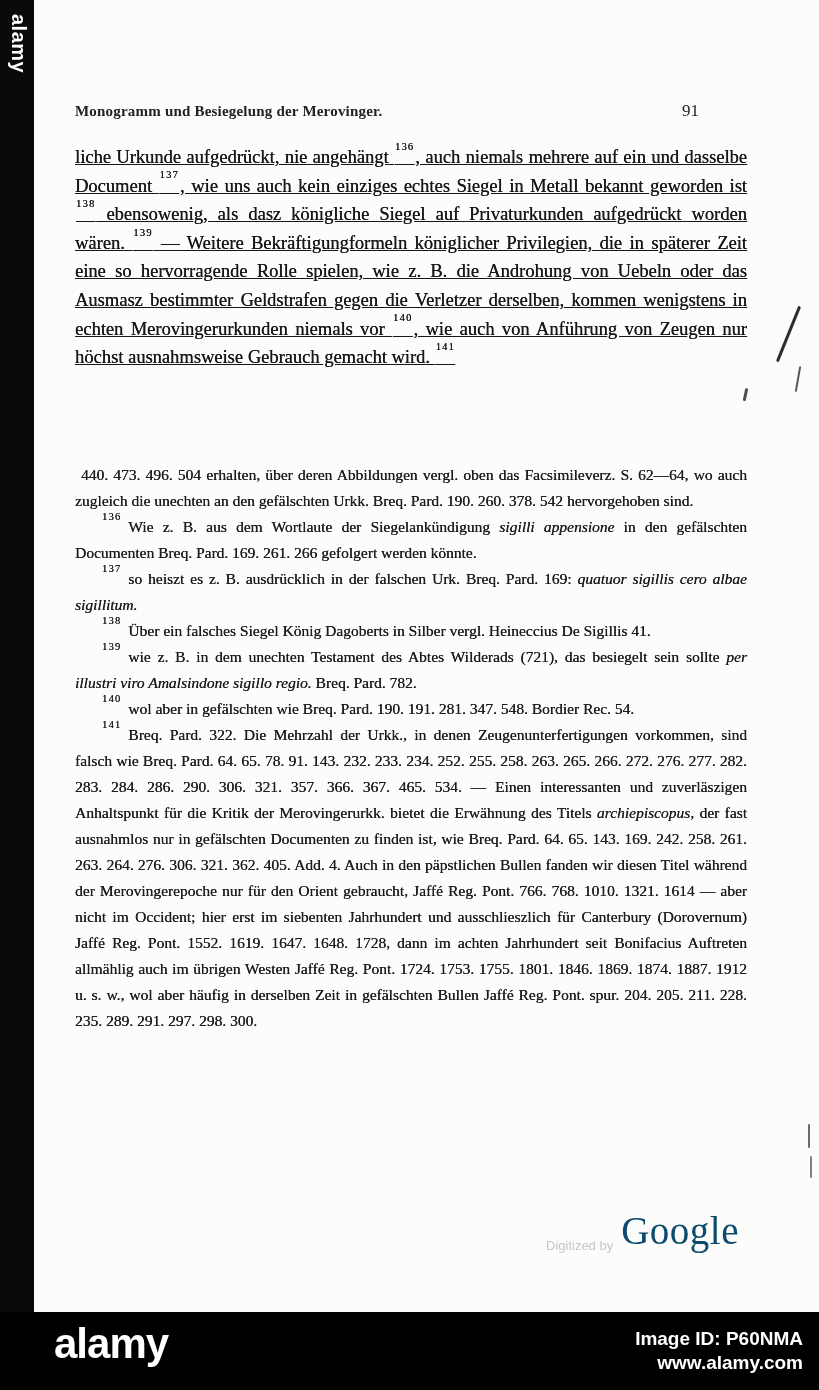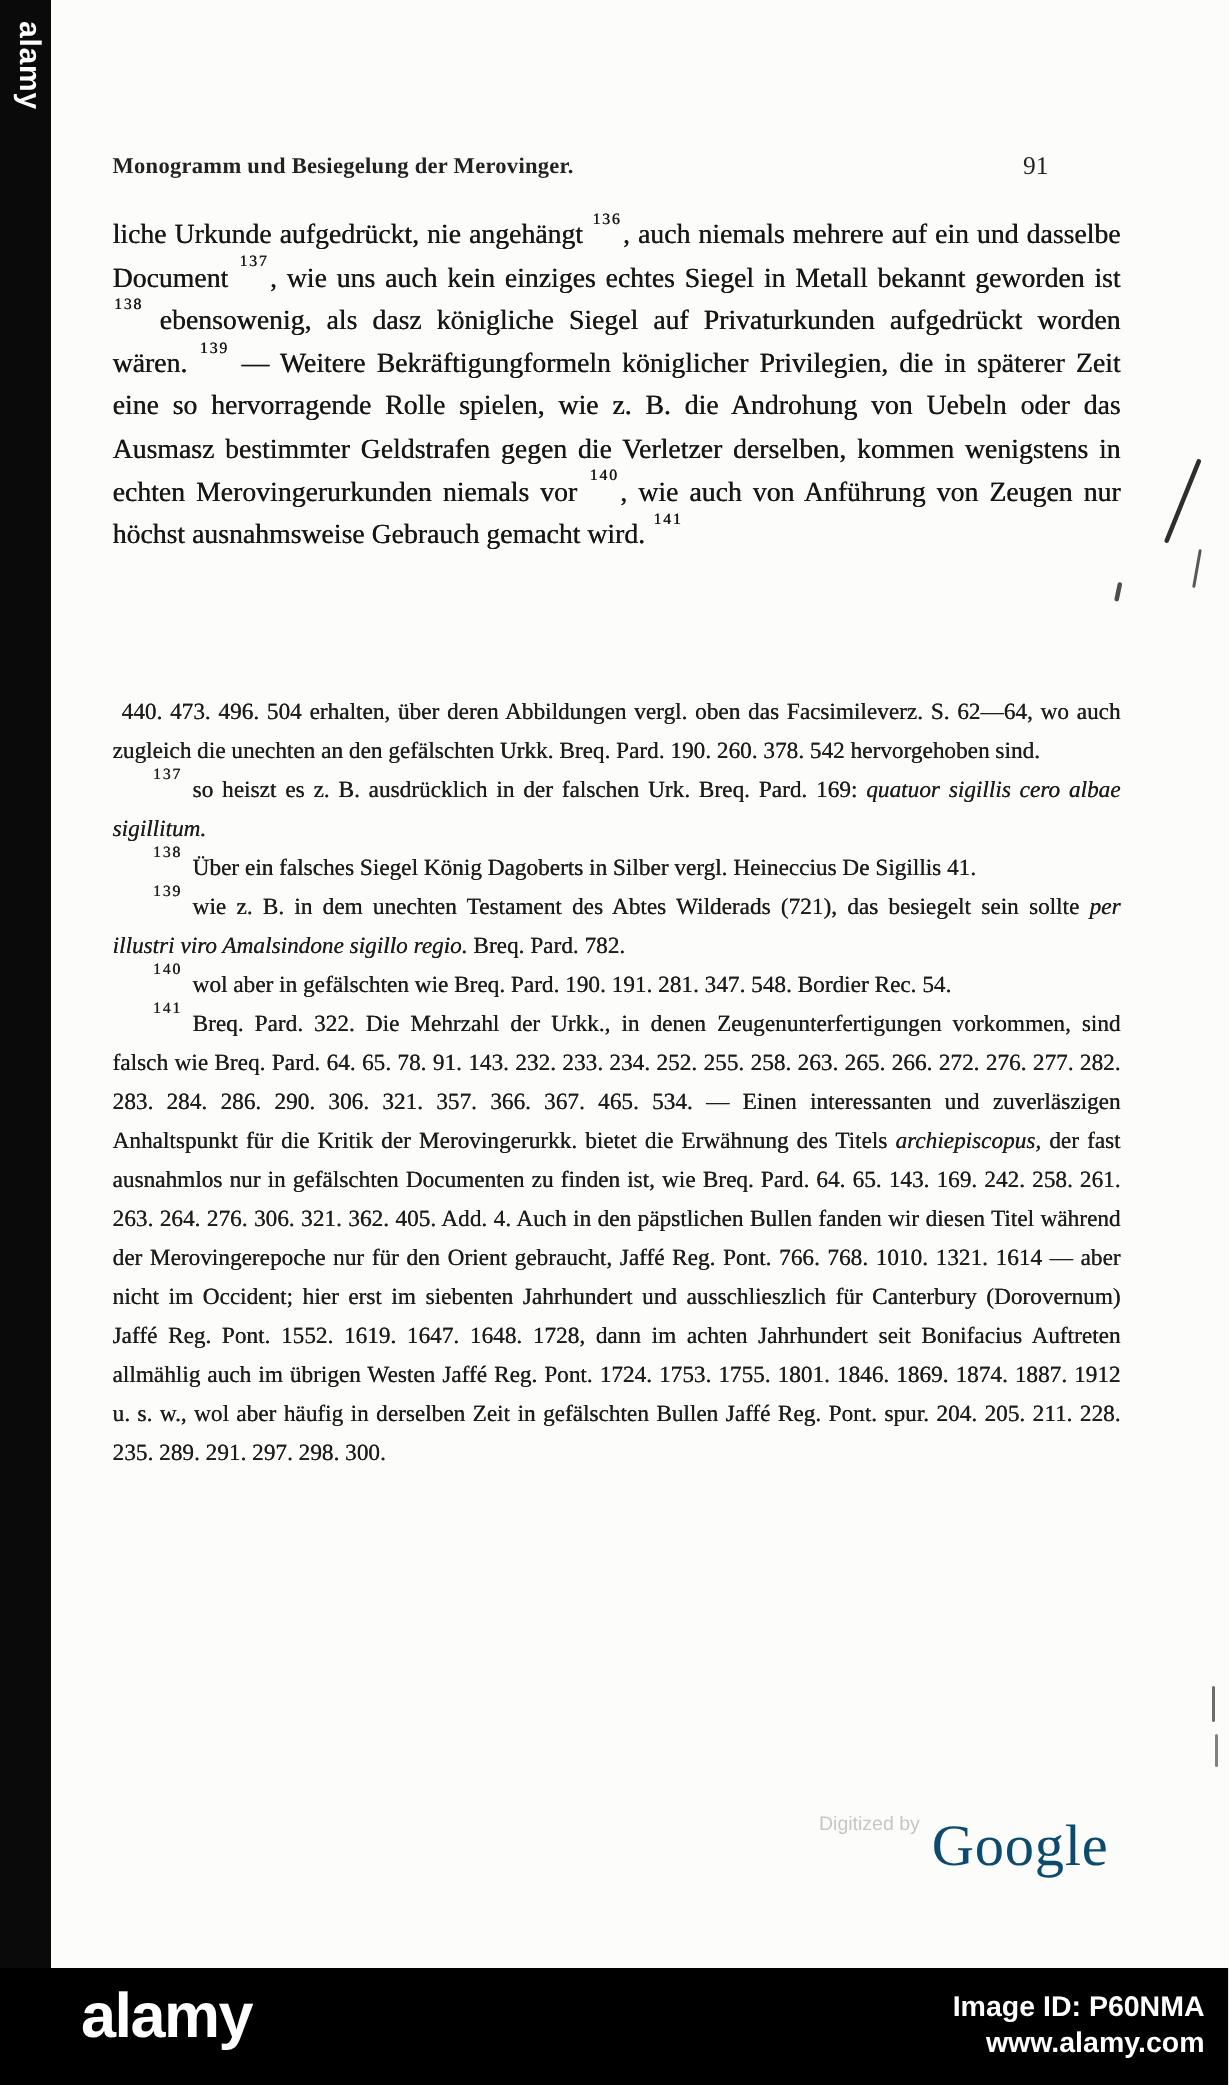--- a/index.html
+++ b/index.html
@@ -24,21 +24,21 @@
   .running-header {
     position: absolute; top: 103px; left: 0; width: 100%;
     text-align: left; font-weight: bold; font-size: 15px;
     color: #222; letter-spacing: 0.2px;
   }
   .page-number { position: absolute; top: 101px; right: 48px; font-size: 17px; color: #222; }
 
   .body-text {
     position: absolute; top: 143px; left: 0; width: 672px; margin: 0;
     text-align: justify; font-size: 18.5px; line-height: 28.6px;
-    color: #171717; text-shadow: 0.25px 0 0 #171717;
+    color: #171717; text-shadow: 0.25px 0 0 #171717; text-decoration: underline;
   }
 
   .footnotes {
     position: absolute; top: 462px; left: 0; width: 672px;
     font-size: 15.5px; line-height: 26px; color: #1d1d1d;
     text-align: justify; text-shadow: 0.2px 0 0 #1d1d1d;
   }
   .footnotes p { margin: 0; }
   .fn { text-indent: 26px; }
   .fn-cont { text-indent: 6px; }
@@ -50,21 +50,21 @@
 
   
   .mark { position: absolute; background: #2e2e2e; border-radius: 2px; z-index: 2; }
   .mark-slash { left: 787px; top: 304px; width: 3px; height: 60px; transform: rotate(22deg); }
   .mark-tick { left: 797px; top: 366px; width: 2px; height: 26px; transform: rotate(10deg); opacity: .8; }
   .mark-apostrophe { left: 744px; top: 388px; width: 2.5px; height: 13px; transform: rotate(12deg); opacity: .85; }
   .mark-edge1 { left: 808px; top: 1124px; width: 2px; height: 24px; opacity: .7; }
   .mark-edge2 { left: 810px; top: 1156px; width: 2px; height: 22px; opacity: .6; }
 
   
-  .digitized { position: absolute; left: 546px; top: 1208px; display: flex; align-items: flex-start; gap: 8px; z-index: 3; }
+  .digitized { position: absolute; left: 546px; top: 1208px; display: flex; align-items: flex-end; gap: 8px; z-index: 3; }
   .dig-prefix { font-family: "Liberation Sans", sans-serif; font-size: 13px; color: #c6c6c6; }
   .dig-brand { font-family: "Liberation Serif", serif; font-size: 39px; color: #0c4a6e; letter-spacing: 0.5px; }
 
   
   .bottom-bar { position: absolute; left: 0; bottom: 0; width: 819px; height: 78px; background: #000; z-index: 5; }
   .alamy-logo {
     position: absolute; left: 54px; top: 8px; color: #ffffff;
     font-family: "Liberation Sans", sans-serif; font-weight: bold;
     font-size: 42px; letter-spacing: -1px;
   }
@@ -84,20 +84,21 @@
     </div>
 
   <div class="content">
     <div class="running-header">Monogramm und Besiegelung der Merovinger.</div>
     <div class="page-number">91</div>
 
     <p class="body-text"><span>liche Urkunde aufgedrückt, nie angehängt </span><sup>136</sup><span>, auch niemals mehrere auf ein und dasselbe Document </span><sup>137</sup><span>, wie uns auch kein einziges echtes Siegel in Metall bekannt geworden ist </span><sup>138</sup><span> ebensowenig, als dasz königliche Siegel auf Privaturkunden aufgedrückt worden wären. </span><sup>139</sup><span> — Weitere Bekräftigungformeln königlicher Privilegien, die in späterer Zeit eine so hervorragende Rolle spielen, wie z. B. die Androhung von Uebeln oder das Ausmasz bestimmter Geldstrafen gegen die Verletzer derselben, kommen wenigstens in echten Merovingerurkunden niemals vor </span><sup>140</sup><span>, wie auch von Anführung von Zeugen nur höchst ausnahmsweise Gebrauch gemacht wird. </span><sup>141</sup></p>
 
     <div class="footnotes">
       <p class="fn-cont"><span>440. 473. 496. 504 erhalten, über deren Abbildungen vergl. oben das Facsimileverz. S. 62—64, wo auch zugleich die unechten an den gefälschten Urkk. Breq. Pard. 190. 260. 378. 542 hervorgehoben sind.</span></p>
+      <p class="fn"><sup>136</sup><span>Wie z. B. aus dem Wortlaute der Siegelankündigung </span><span class="it">sigilli appensione</span><span> in den gefälschten Documenten Breq. Pard. 169. 261. 266 gefolgert werden könnte.</span></p>
       <p class="fn"><sup>137</sup><span>so heiszt es z. B. ausdrücklich in der falschen Urk. Breq. Pard. 169: </span><span class="it">quatuor sigillis cero albae sigillitum.</span></p>
       <p class="fn"><sup>138</sup><span>Über ein falsches Siegel König Dagoberts in Silber vergl. Heineccius De Sigillis 41.</span></p>
       <p class="fn"><sup>139</sup><span>wie z. B. in dem unechten Testament des Abtes Wilderads (721), das besiegelt sein sollte </span><span class="it">per illustri viro Amalsindone sigillo regio.</span><span> Breq. Pard. 782.</span></p>
       <p class="fn"><sup>140</sup><span>wol aber in gefälschten wie Breq. Pard. 190. 191. 281. 347. 548. Bordier Rec. 54.</span></p>
       <p class="fn"><sup>141</sup><span>Breq. Pard. 322. Die Mehrzahl der Urkk., in denen Zeugenunterfertigungen vorkommen, sind falsch wie Breq. Pard. 64. 65. 78. 91. 143. 232. 233. 234. 252. 255. 258. 263. 265. 266. 272. 276. 277. 282. 283. 284. 286. 290. 306. 321. 357. 366. 367. 465. 534. — Einen interessanten und zuverläszigen Anhaltspunkt für die Kritik der Merovingerurkk. bietet die Erwähnung des Titels </span><span class="it">archiepiscopus,</span><span> der fast ausnahmlos nur in gefälschten Documenten zu finden ist, wie Breq. Pard. 64. 65. 143. 169. 242. 258. 261. 263. 264. 276. 306. 321. 362. 405. Add. 4. Auch in den päpstlichen Bullen fanden wir diesen Titel während der Merovingerepoche nur für den Orient gebraucht, Jaffé Reg. Pont. 766. 768. 1010. 1321. 1614 — aber nicht im Occident; hier erst im siebenten Jahrhundert und ausschlieszlich für Canterbury (Dorovernum) Jaffé Reg. Pont. 1552. 1619. 1647. 1648. 1728, dann im achten Jahrhundert seit Bonifacius Auftreten allmählig auch im übrigen Westen Jaffé Reg. Pont. 1724. 1753. 1755. 1801. 1846. 1869. 1874. 1887. 1912 u. s. w., wol aber häufig in derselben Zeit in gefälschten Bullen Jaffé Reg. Pont. spur. 204. 205. 211. 228. 235. 289. 291. 297. 298. 300.</span></p>
     </div>
   </div>
 
   <div class="mark mark-slash"></div>
   <div class="mark mark-tick"></div>

